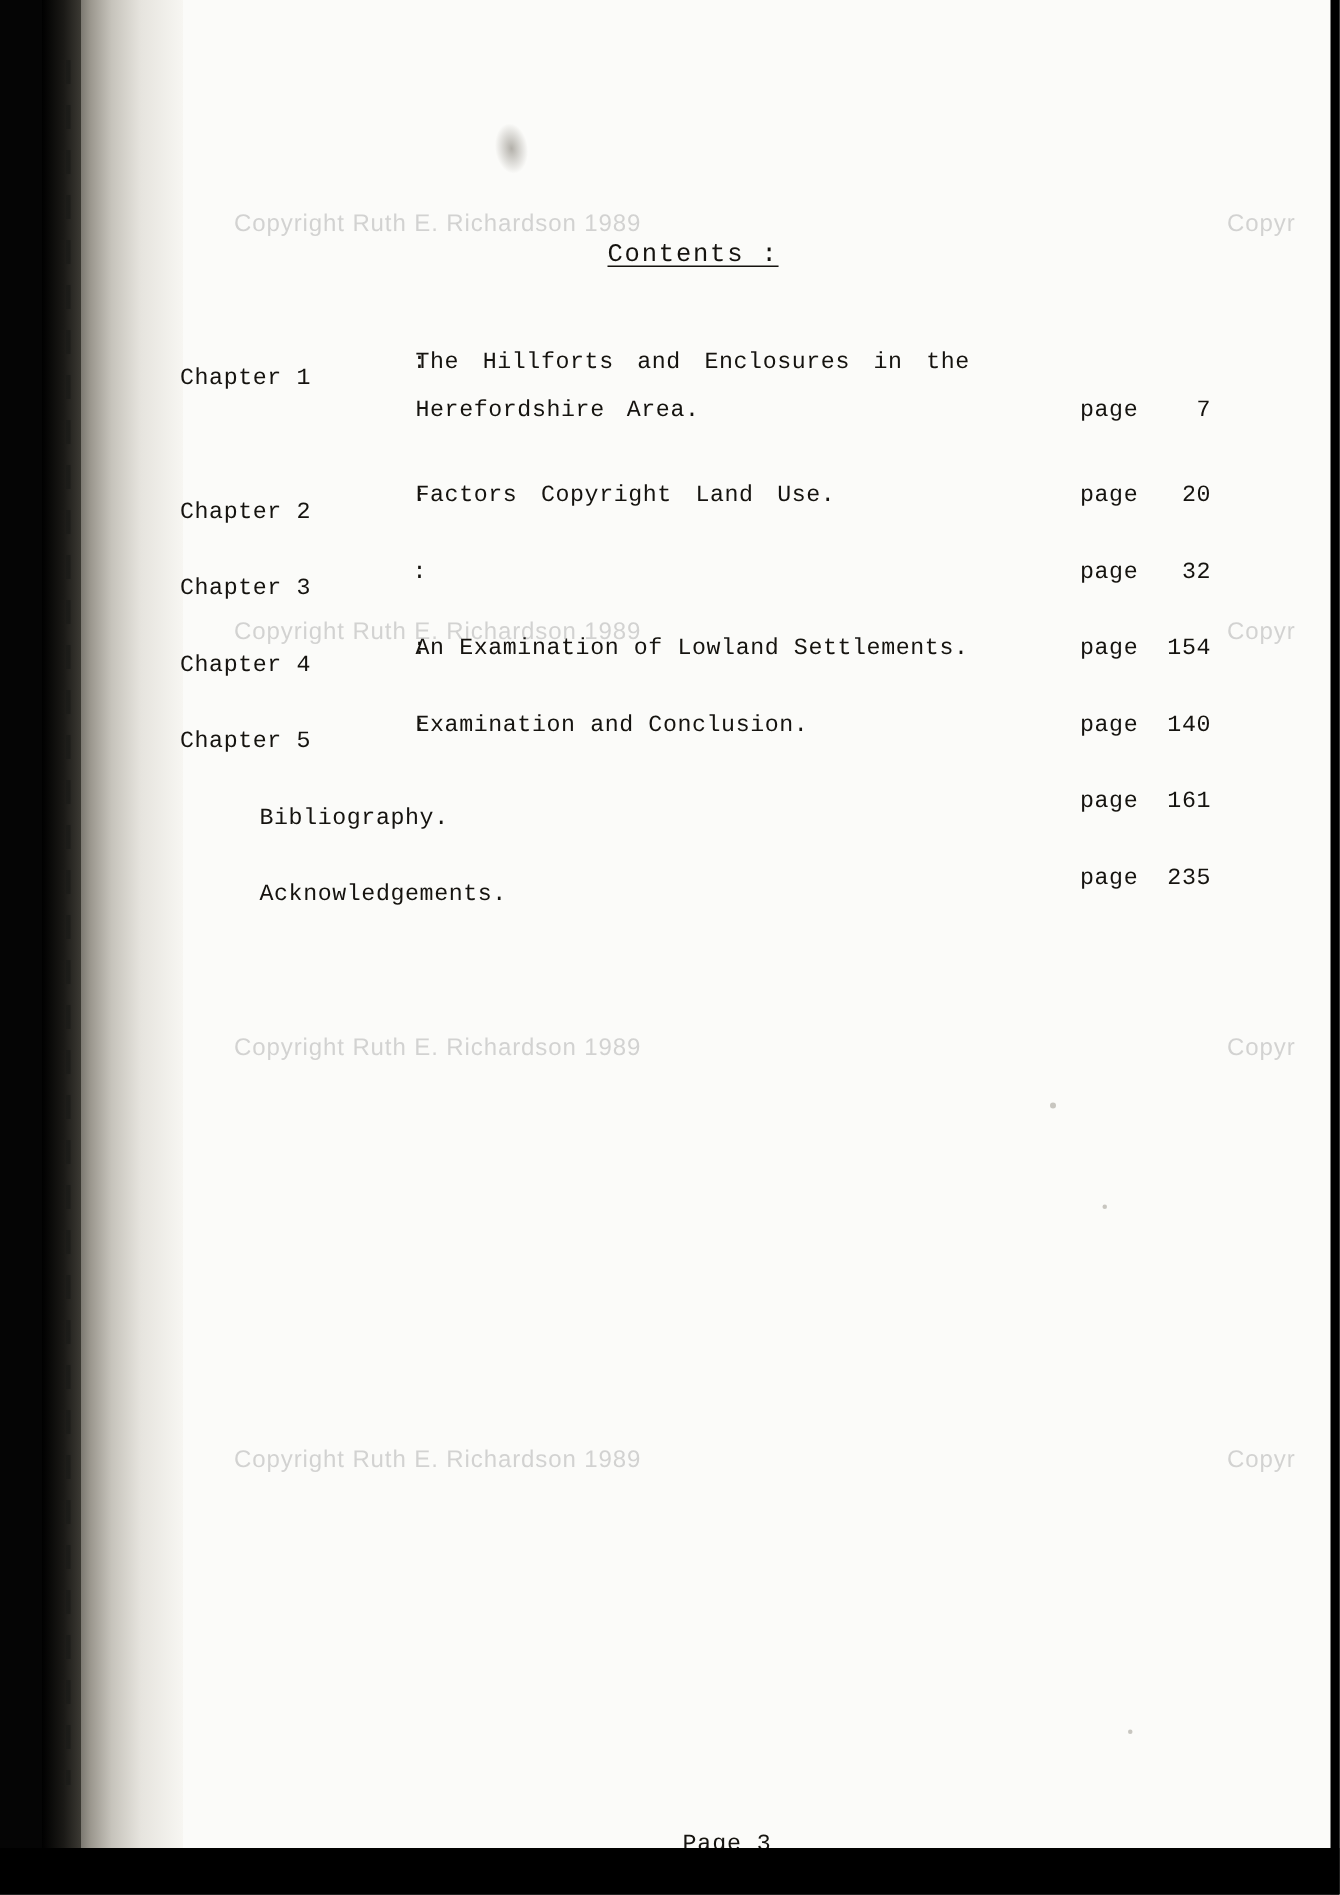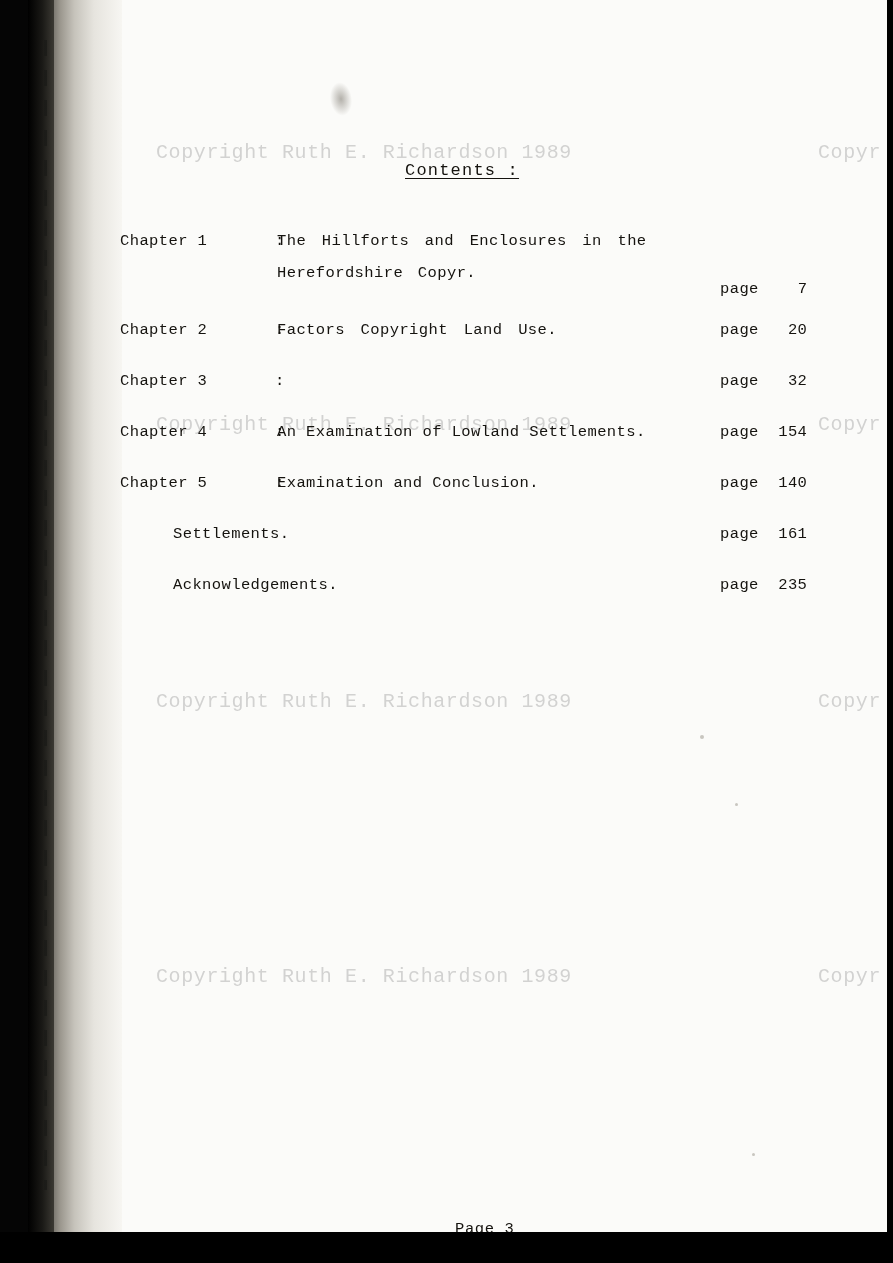--- a/index.html
+++ b/index.html
@@ -100,22 +100,22 @@
     border-radius: 50%;
   }
   .speck1 { left: 700px; top: 735px; width: 4px; height: 4px; }
   .speck2 { left: 735px; top: 803px; width: 3px; height: 3px; }
   .speck3 { left: 752px; top: 1153px; width: 3px; height: 3px; }
 
   
   .wm {
     position: absolute;
     color: rgba(150,150,150,0.40);
-    font-family: Liberation Mono, monospace;
-    font-size: 20px;
+    font-family: Liberation Sans, sans-serif;
+    font-size: 16px;
     letter-spacing: .6px;
     white-space: nowrap;
     user-select: none;
   }
   .wm-a { left: 156px; top: 141px; }
   .wm-a2 { left: 818px; top: 141px; }
   .wm-b { left: 156px; top: 413px; }
   .wm-b2 { left: 818px; top: 413px; }
   .wm-c { left: 156px; top: 690px; }
   .wm-c2 { left: 818px; top: 690px; }
@@ -150,21 +150,21 @@
   }
   .row {
     position: relative;
     height: 51px;
     font-size: 15.5px;
     letter-spacing: .4px;
   }
   .row .ch {
     position: absolute;
     left: 0;
-    top: 0;
+    top: 11px;
     white-space: nowrap;
   }
   .row .colon {
     position: absolute;
     left: 155px;
     top: 0;
   }
   .row .ttl {
     position: absolute;
     left: 157px;
@@ -183,21 +183,21 @@
     white-space: nowrap;
     word-spacing: 5px;
   }
   .row .pg {
     position: absolute;
     left: 600px;
     top: 0;
     white-space: nowrap;
   }
   .row .pg.second {
-    top: 48px;
+    top: 32px;
     text-align: center;
   }
   .row.tall { height: 89px; }
 
   .page-number {
     position: absolute;
     left: 455px;
     top: 1220px;
     font-size: 15.5px;
     letter-spacing: .6px;
@@ -231,21 +231,21 @@
   <div class="content">
 
     <div class="doc-title">Contents :</div>
 
     <div class="toc">
 
       <div class="row tall">
         <span class="ch">Chapter 1</span>
         <span class="colon">:</span>
         <span class="ttl justified">The  Hillforts and  Enclosures  in the</span>
-        <span class="ttl2">Herefordshire  Copyr.</span>
+        <span class="ttl2">Herefordshire  Area.</span>
         <span class="pg second"><span>page</span>&nbsp;&nbsp;&nbsp;&nbsp;<span>7</span></span>
       </div>
 
       <div class="row">
         <span class="ch">Chapter 2</span>
         <span class="colon">:</span>
         <span class="ttl justified">Factors  Copyright  Land  Use.</span>
         <span class="pg"><span>page</span>&nbsp;&nbsp;&nbsp;<span>20</span></span>
       </div>
 
@@ -263,21 +263,21 @@
       </div>
 
       <div class="row">
         <span class="ch">Chapter 5</span>
         <span class="colon">:</span>
         <span class="ttl">Examination and Conclusion.</span>
         <span class="pg"><span>page</span>&nbsp;&nbsp;<span>140</span></span>
       </div>
 
       <div class="row">
-        <span class="ch" style="left:53px;">Settlements.</span>
+        <span class="ch" style="left:53px;">Bibliography.</span>
         <span class="pg"><span>page</span>&nbsp;&nbsp;<span>161</span></span>
       </div>
 
       <div class="row">
         <span class="ch" style="left:53px;">Acknowledgements.</span>
         <span class="pg"><span>page</span>&nbsp;&nbsp;<span>235</span></span>
       </div>
 
     </div>
 

